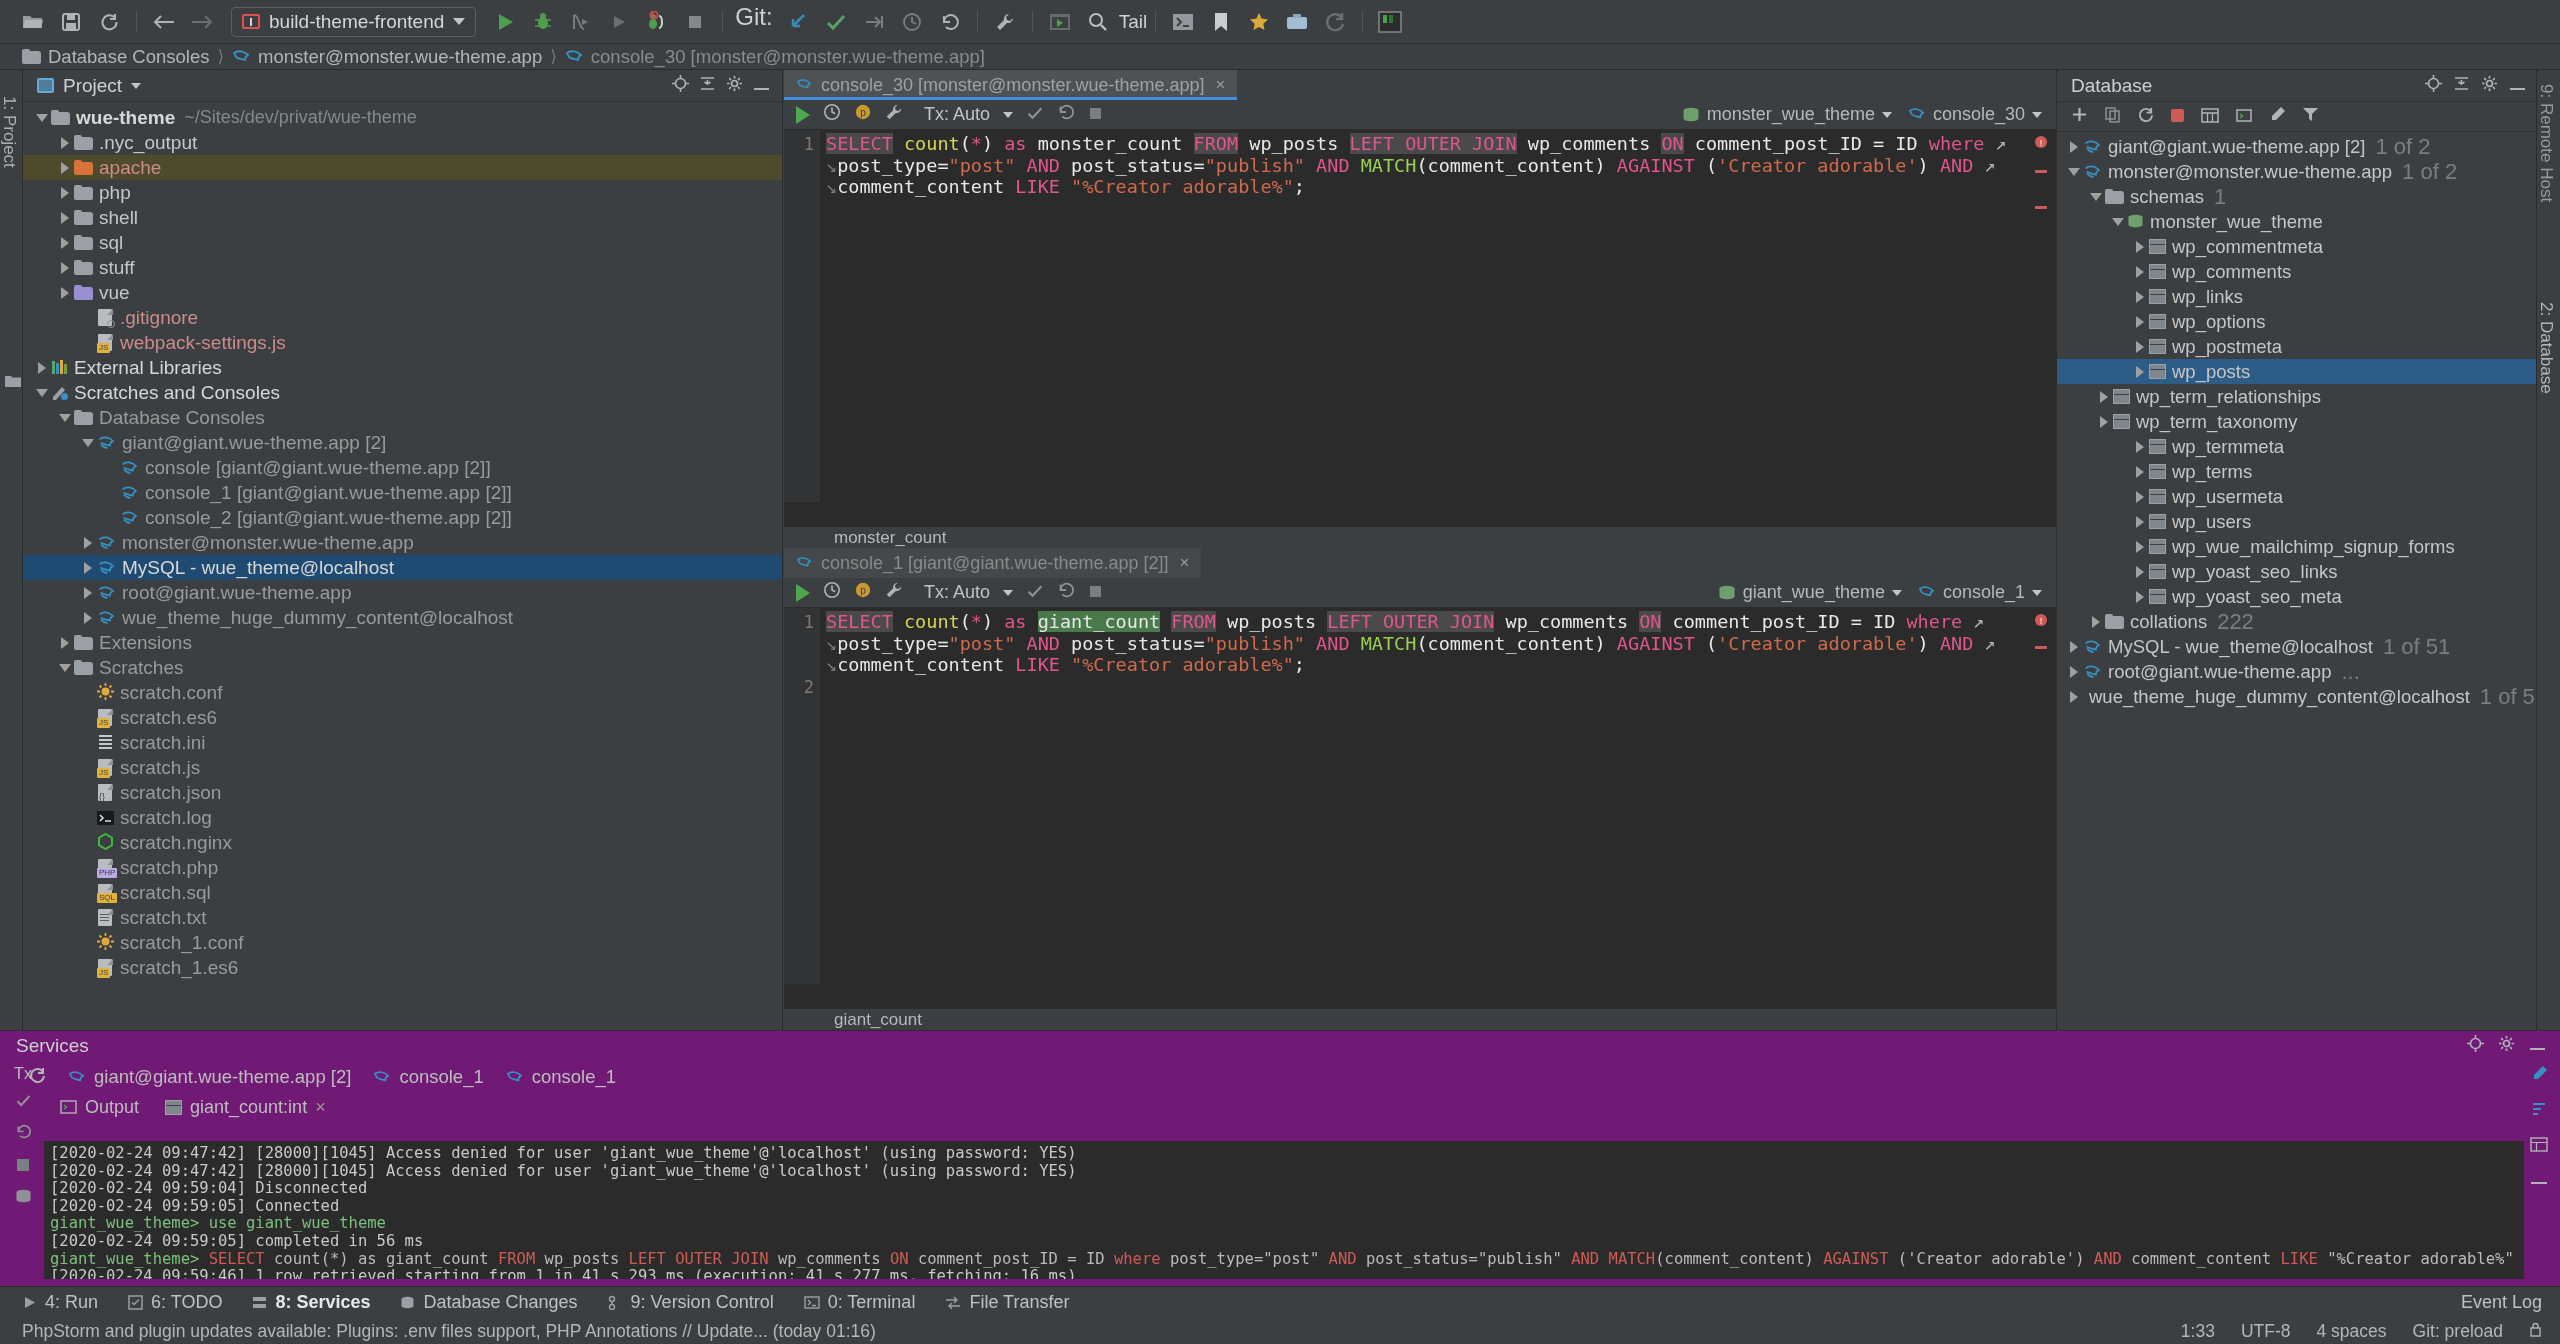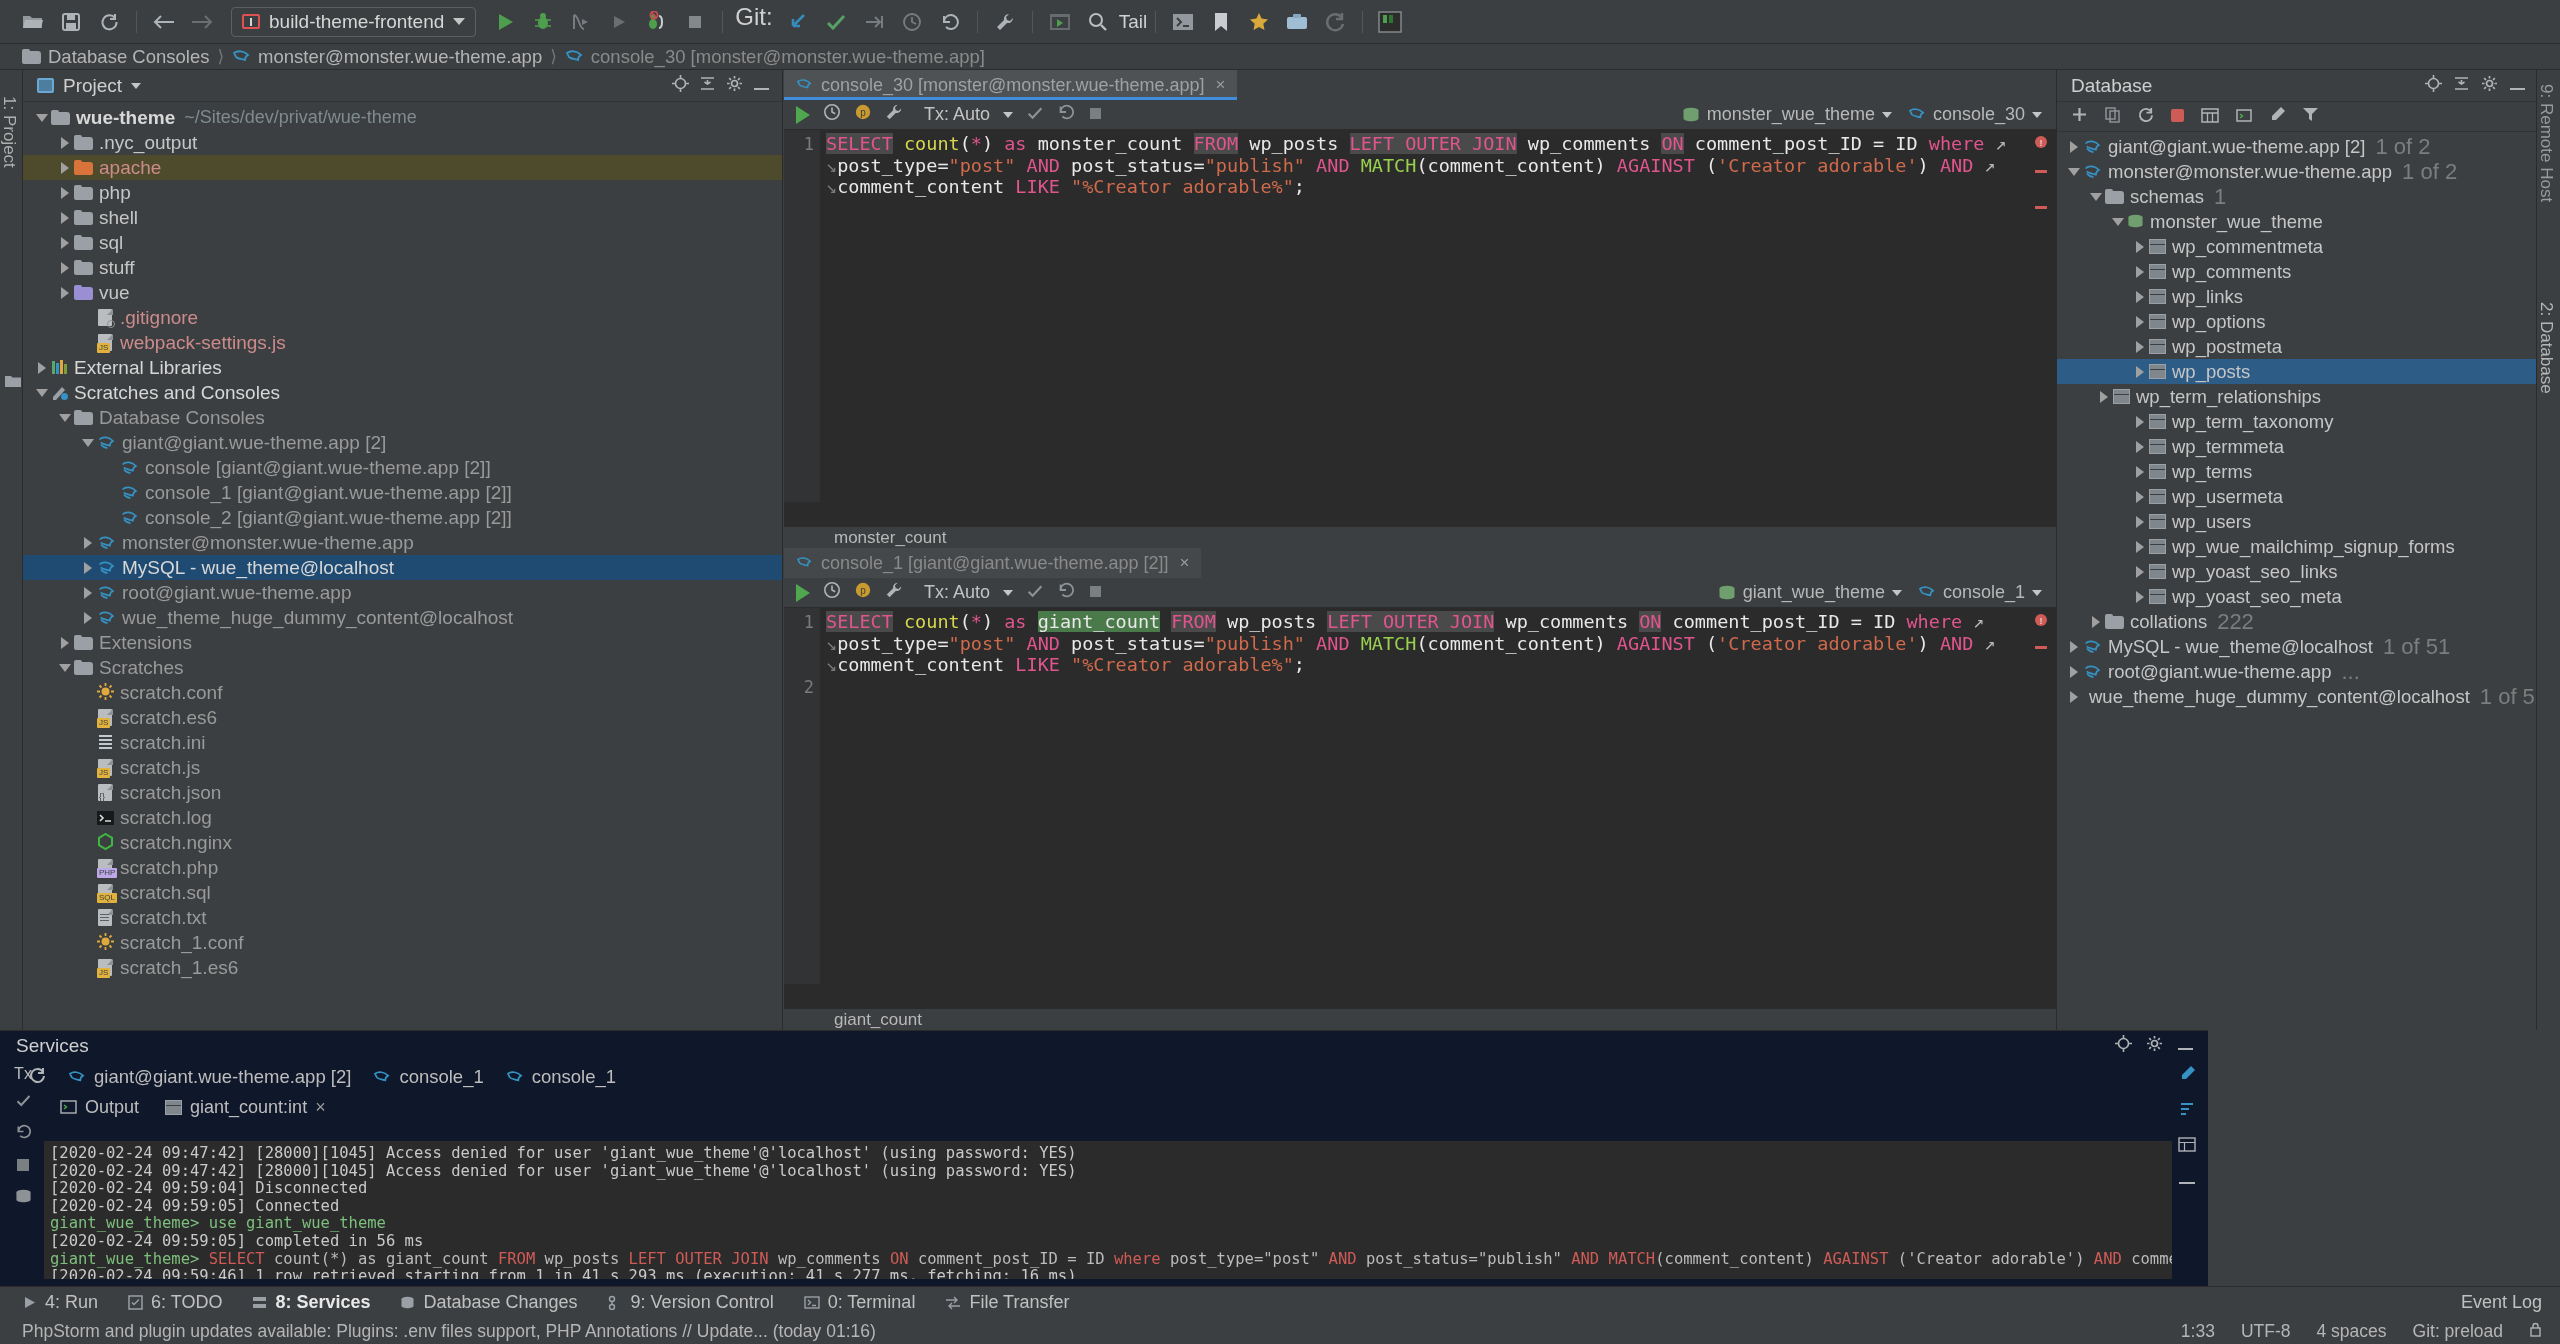--- a/index.html
+++ b/index.html
@@ -145,21 +145,21 @@
   .dbcount { color:#7d7d7d; margin-left:10px; font-size:22px; }
   .tableico { width:17px;height:15px;border:1px solid #9aa0a6;background:#7f868c; flex:none; position:relative;}
   .tableico::after{content:'';position:absolute;left:0;top:4px;right:0;height:1px;background:#3c3f41;}
 
   
   #rightstrip { position:absolute; right:0; top:70px; width:24px; height:960px; background:#3c3f41; border-left:1px solid #2b2b2b;}
   #vr-remote { position:absolute; transform: rotate(90deg); transform-origin:left top; left:19px; top:14px; white-space:nowrap; font-size:17px; color:#9a9a9a;}
   #vr-database { position:absolute; transform: rotate(90deg); transform-origin:left top; left:19px; top:232px; white-space:nowrap; font-size:17px; color:#b6b6b6;}
 
   
-  #services { position:absolute; left:0; top:1030px; width:2208px; height:256px; background:#0f172a; border-top:1px solid #2b2b2b;}
+  #services { position:absolute; left:0; top:1030px; width:2560px; height:256px; background:#701a75; border-top:1px solid #2b2b2b;}
   #svc-title { height: 30px; display:flex; align-items:center; padding-left: 16px; font-size:19px; color:#cfcfcf;}
   #svc-title .sr { margin-left:auto; display:flex; gap:14px; padding-right:14px;}
   #svc-tabs { height: 32px; display:flex; align-items:center; padding-left: 28px; gap: 22px; font-size:18.5px; color:#bdbdbd;}
   .svc-tab { display:flex; align-items:center; gap:8px; }
   #svc-subtabs { height: 28px; display:flex; align-items:center; padding-left: 60px; gap: 26px; font-size:18px; color:#bdbdbd;}
   #log { position:absolute; left:44px; top:110px; right: 36px; height: 138px; background:#2b2b2b;
          font-family:"DejaVu Sans Mono", monospace; font-size:15.5px; line-height:17.6px; padding:4px 6px; overflow:hidden; white-space:pre;}
   .lg-w { color:#c9c9c9; } .lg-r{color:#cf5b56;} .lg-g{color:#7dbf7d;}
   #svc-left-icons { position:absolute; left:6px; top:34px; width:34px; }
   #svc-right-icons { position:absolute; right:4px; top:34px; width:34px; }
@@ -979,21 +979,21 @@
         <span class="tableico"></span>
         <span class="dbname">wp_posts</span>
       </div>
       <div class="dbrow" style="padding-left: 38px;">
         <span class="tarrow">
           <span class="t"></span>
         </span>
         <span class="tableico"></span>
         <span class="dbname">wp_term_relationships</span>
       </div>
-      <div class="dbrow" style="padding-left: 74px;">
+      <div class="dbrow" style="padding-left: 38px;">
         <span class="tarrow">
           <span class="t"></span>
         </span>
         <span class="tableico"></span>
         <span class="dbname">wp_term_taxonomy</span>
       </div>
       <div class="dbrow" style="padding-left: 74px;">
         <span class="tarrow">
           <span class="t"></span>
         </span>

